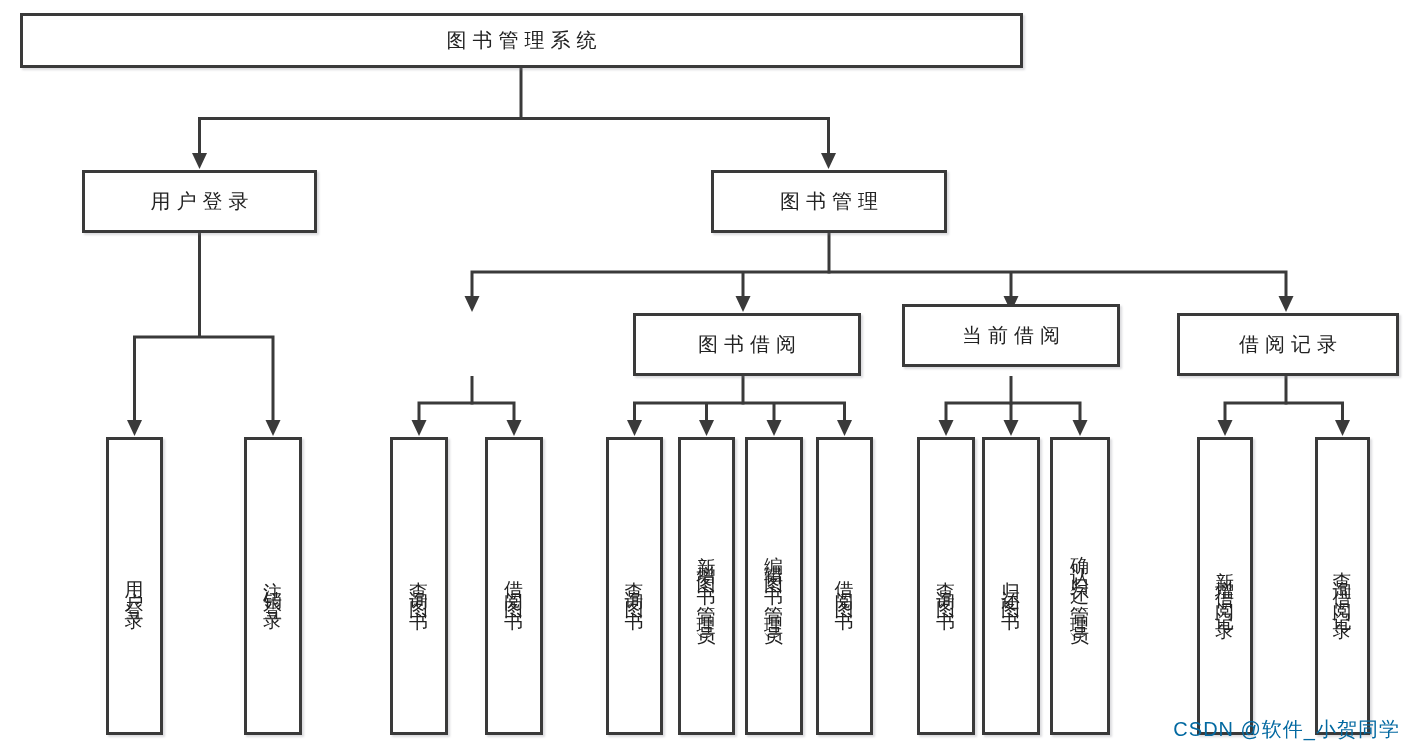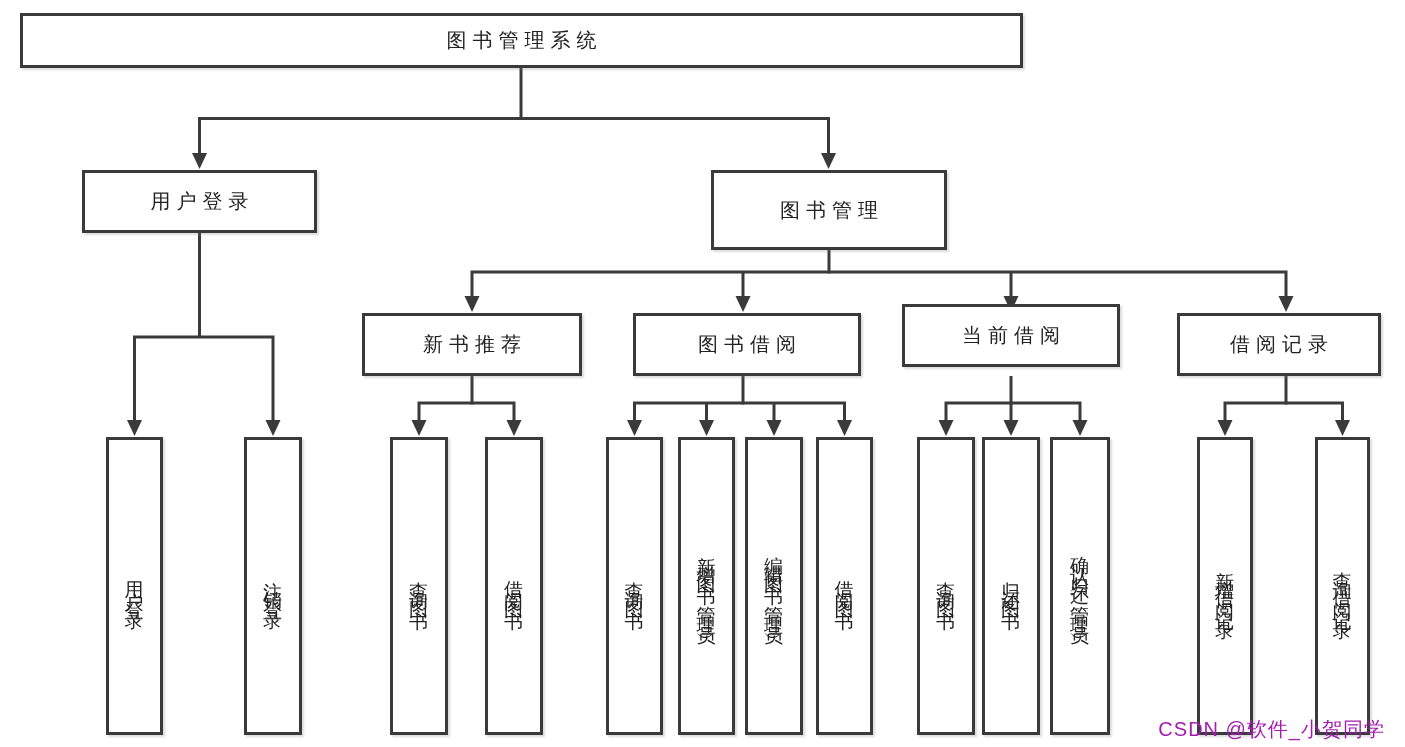--- a/index.html
+++ b/index.html
@@ -15,22 +15,22 @@
   }
   .h{font-size:20px;letter-spacing:6px;text-indent:6px;white-space:nowrap;}
   .v{
     writing-mode:vertical-rl;text-orientation:mixed;
     font-size:19px;letter-spacing:10px;line-height:1;
   }
   svg.wires{position:absolute;left:0;top:0;pointer-events:none;}
   svg.wires path{stroke:#3a3a3a;stroke-width:3;fill:none;}
   svg.wires polygon{fill:#3a3a3a;stroke:none;}
   .watermark{
-    position:absolute;right:20px;bottom:4px;
-    font-size:20px;color:#a21caf;letter-spacing:1px;white-space:nowrap;
+    position:absolute;right:5px;bottom:4px;
+    font-size:20px;color:#0369a1;letter-spacing:1px;white-space:nowrap;
   }
 </style>
 </head>
 <body>
 
 <div class="stage">
 
   <svg class="wires" width="1405" height="747" viewBox="0 0 1405 747" aria-hidden="true">
 
     <path d="M521 68 V120"></path>
@@ -71,26 +71,25 @@
 
     <path d="M1286 376 V404.5"></path>
     <path d="M1225 424 V403 H1342.5 V424"></path>
     <polygon points="1217.5,420 1232.5,420 1225,436"></polygon>
     <polygon points="1335,420 1350,420 1342.5,436"></polygon>
   </svg>
 
   <div class="node h" style="left:20px;top:13px;width:1003px;height:55px">图书管理系统</div>
 
   <div class="node h" style="left:82px;top:170px;width:235px;height:63px">用户登录</div>
-  <div class="node h" style="left:711px;top:170px;width:236px;height:80px">图书管理</div>
+  <div class="node h" style="left:711px;top:170px;width:236px;height:63px">图书管理</div>
 
-  <div class="node h" style="left:362px;top:313px;width:220px;height:63px">新书推荐</div>
   <div class="node h" style="left:633px;top:313px;width:228px;height:63px">图书借阅</div>
   <div class="node h" style="left:902px;top:304px;width:218px;height:63px">当前借阅</div>
-  <div class="node h" style="left:1177px;top:313px;width:204px;height:63px">借阅记录</div>
+  <div class="node h" style="left:1177px;top:313px;width:222px;height:63px">借阅记录</div>
 
   <div class="node v" style="left:106px;top:437px;width:57px;height:298px">用户登录</div>
   <div class="node v" style="left:244px;top:437px;width:58px;height:298px">注销登录</div>
 
   <div class="node v" style="left:390px;top:437px;width:58px;height:298px">查询图书</div>
   <div class="node v" style="left:485px;top:437px;width:58px;height:298px">借阅图书</div>
 
   <div class="node v" style="left:606px;top:437px;width:57px;height:298px">查询图书</div>
   <div class="node v" style="left:678px;top:437px;width:57px;height:298px">新增图书（管理员）</div>
   <div class="node v" style="left:745px;top:437px;width:58px;height:298px">编辑图书（管理员）</div>

